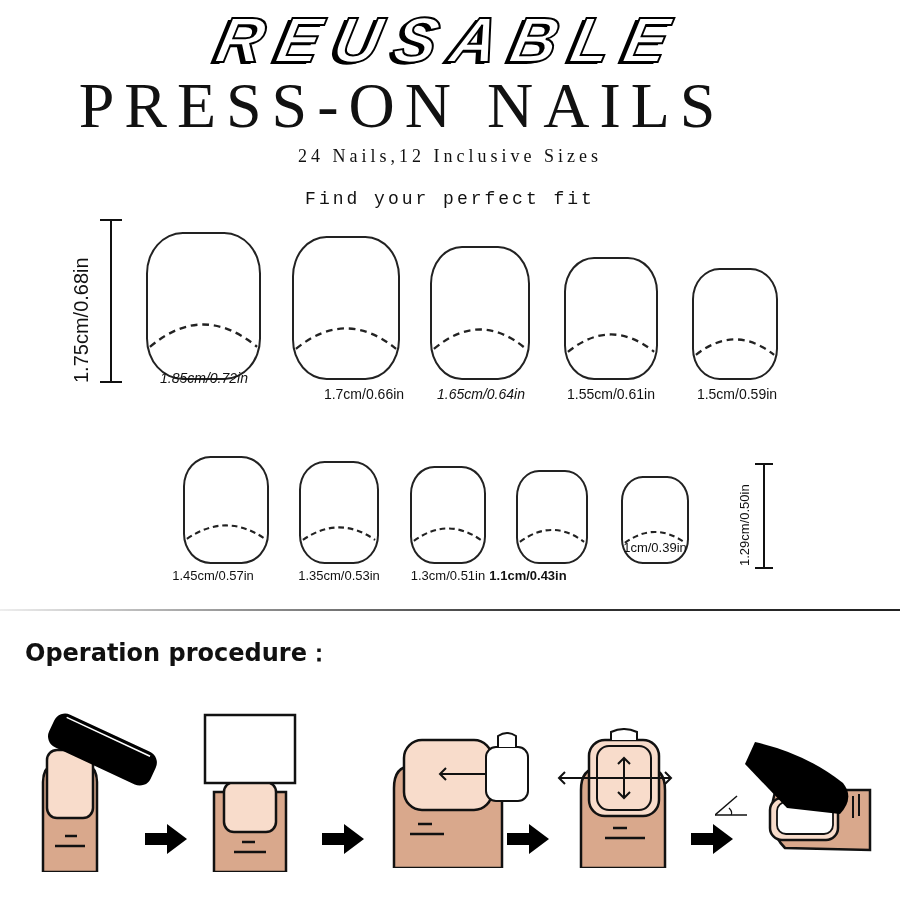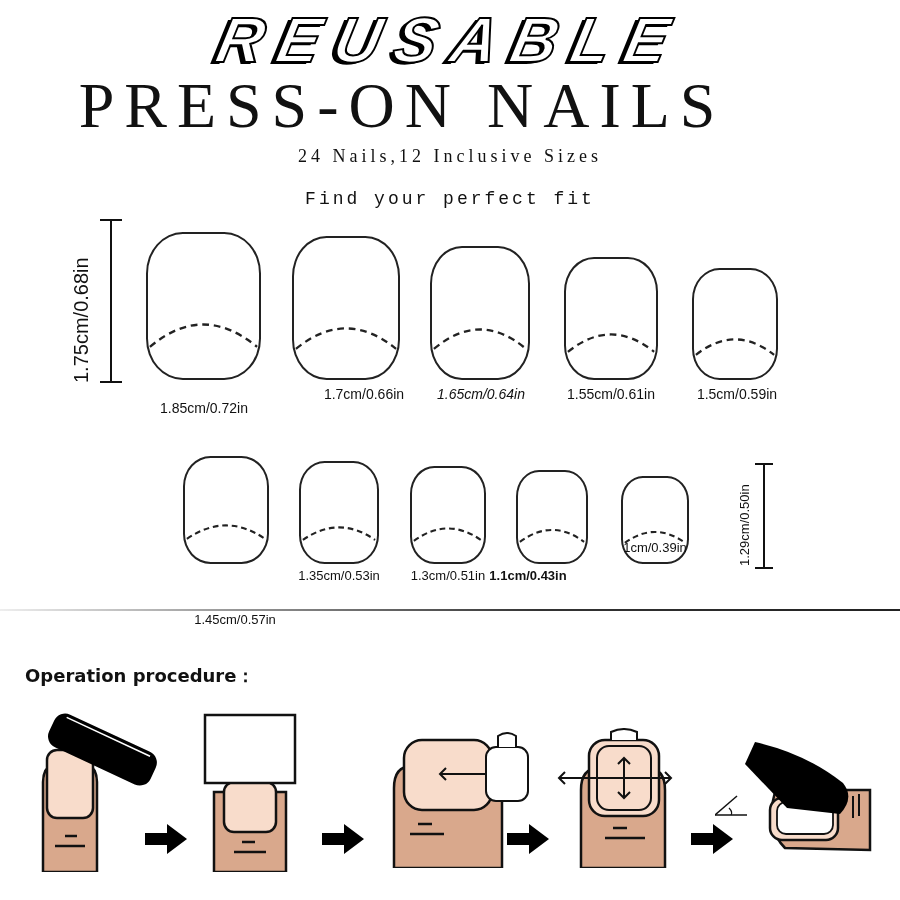--- a/index.html
+++ b/index.html
@@ -8,21 +8,21 @@
   .title-reusable{left:0;width:900px;top:2px;text-align:center;font-family:"Liberation Sans",sans-serif;font-weight:bold;font-style:italic;font-size:64px;letter-spacing:14px;color:#fff;-webkit-text-stroke:2px #000;text-shadow:-4px 2px 0 #000;transform:skewX(-12deg);line-height:76px;}
   .title-main{left:0;width:804px;top:70px;text-align:center;font-family:"Liberation Serif",serif;font-size:64px;letter-spacing:10px;line-height:72px;}
   .sub1{left:0;width:900px;top:146px;text-align:center;font-family:Liberation Serif, serif;font-size:18px;letter-spacing:4px;}
   .sub2{left:0;width:900px;top:189px;text-align:center;font-family:"Liberation Mono",monospace;font-size:18px;letter-spacing:3px;}
   .nail{border:2.4px solid #222;border-radius:32%/28%;box-sizing:border-box;}
   .nail svg{position:absolute;left:0;top:0;width:100%;height:100%;overflow:visible;}
   .nlabel{font-size:14px;text-align:center;white-space:nowrap;}
   .nlabel2{font-size:13px;text-align:center;white-space:nowrap;}
   .vlabel{transform:rotate(-90deg);transform-origin:left top;white-space:nowrap;}
   .divider{left:0;top:609px;width:900px;height:2px;background:linear-gradient(to right,#eee,#999 25%,#333 60%,#222);}
-  .op{left:25px;top:664px;font-family:"DejaVu Sans",sans-serif;font-weight:bold;font-size:18px;}
+  .op{left:25px;top:637px;font-family:"DejaVu Sans",sans-serif;font-weight:bold;font-size:24px;}
 </style>
 </head>
 <body>
 
 <div class="abs title-reusable">REUSABLE</div>
 <div class="abs title-main">PRESS-ON NAILS</div>
 <div class="abs sub1">24 Nails,12 Inclusive Sizes</div>
 <div class="abs sub2">Find your perfect fit</div>
 
 <div class="abs" style="left:100px;top:219px;width:22px;height:164px;">
@@ -30,21 +30,21 @@
   <div style="position:absolute;left:10px;top:0;width:2px;height:164px;background:#111;"></div>
   <div style="position:absolute;left:0;top:162px;width:22px;height:2px;background:#111;"></div>
 </div>
 <div class="abs vlabel" style="left:70px;top:383px;font-size:20px;">1.75cm/0.68in</div>
 
 <div class="abs nail" style="left:146px;top:232px;width:115px;height:148px;">
   <svg viewBox="0 0 115 148" preserveAspectRatio="none">
       <path d="M2 116 Q57 70 113 116" fill="none" stroke="#222" stroke-width="2.4" stroke-dasharray="7 5"></path>
     </svg>
 </div>
-<div class="abs nlabel" style="left:140px;top:400px;width:128px;">1.85cm/0.72in</div>
+<div class="abs nlabel" style="left:140px;top:370px;width:128px;font-style:italic;">1.85cm/0.72in</div>
 
 <div class="abs nail" style="left:292px;top:236px;width:108px;height:144px;">
   <svg viewBox="0 0 108 144" preserveAspectRatio="none">
       <path d="M2 114 Q54 72 106 114" fill="none" stroke="#222" stroke-width="2.4" stroke-dasharray="7 5"></path>
     </svg>
 </div>
 <div class="abs nlabel" style="left:303px;top:386px;width:122px;">1.7cm/0.66in</div>
 
 <div class="abs nail" style="left:430px;top:246px;width:100px;height:134px;">
   <svg viewBox="0 0 100 134" preserveAspectRatio="none">
@@ -65,21 +65,21 @@
       <path d="M2 88 Q43 56 84 88" fill="none" stroke="#222" stroke-width="2.4" stroke-dasharray="7 5"></path>
     </svg>
 </div>
 <div class="abs nlabel" style="left:676px;top:386px;width:122px;">1.5cm/0.59in</div>
 
 <div class="abs nail" style="left:183px;top:456px;width:86px;height:108px;">
   <svg viewBox="0 0 86 108" preserveAspectRatio="none">
       <path d="M2 84 Q43 56 84 84" fill="none" stroke="#222" stroke-width="2.2" stroke-dasharray="6 4"></path>
     </svg>
 </div>
-<div class="abs nlabel2" style="left:176px;top:568px;width:118px;margin-top:44px;">1.45cm/0.57in</div>
+<div class="abs nlabel2" style="left:154px;top:568px;width:118px;">1.45cm/0.57in</div>
 
 <div class="abs nail" style="left:299px;top:461px;width:80px;height:103px;">
   <svg viewBox="0 0 80 103" preserveAspectRatio="none">
       <path d="M2 80 Q40 54 78 80" fill="none" stroke="#222" stroke-width="2.2" stroke-dasharray="6 4"></path>
     </svg>
 </div>
 <div class="abs nlabel2" style="left:283px;top:568px;width:112px;">1.35cm/0.53in</div>
 
 <div class="abs nail" style="left:410px;top:466px;width:76px;height:98px;">
   <svg viewBox="0 0 76 98" preserveAspectRatio="none">

